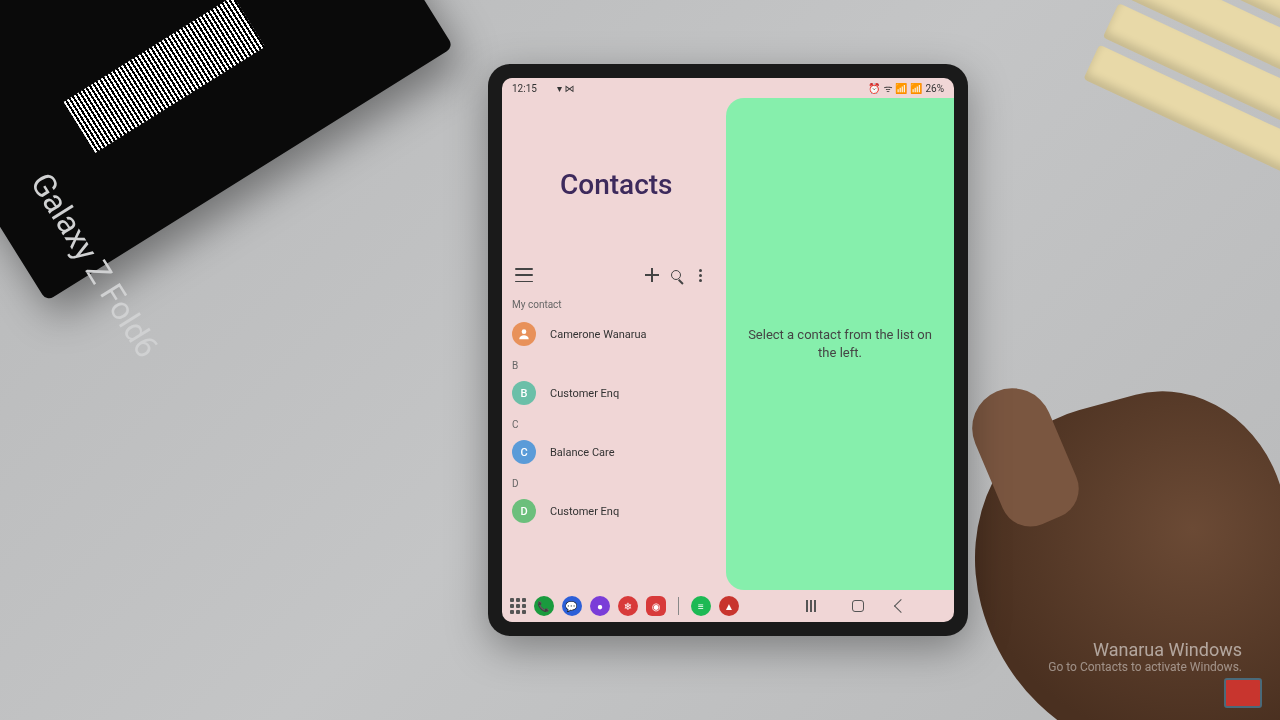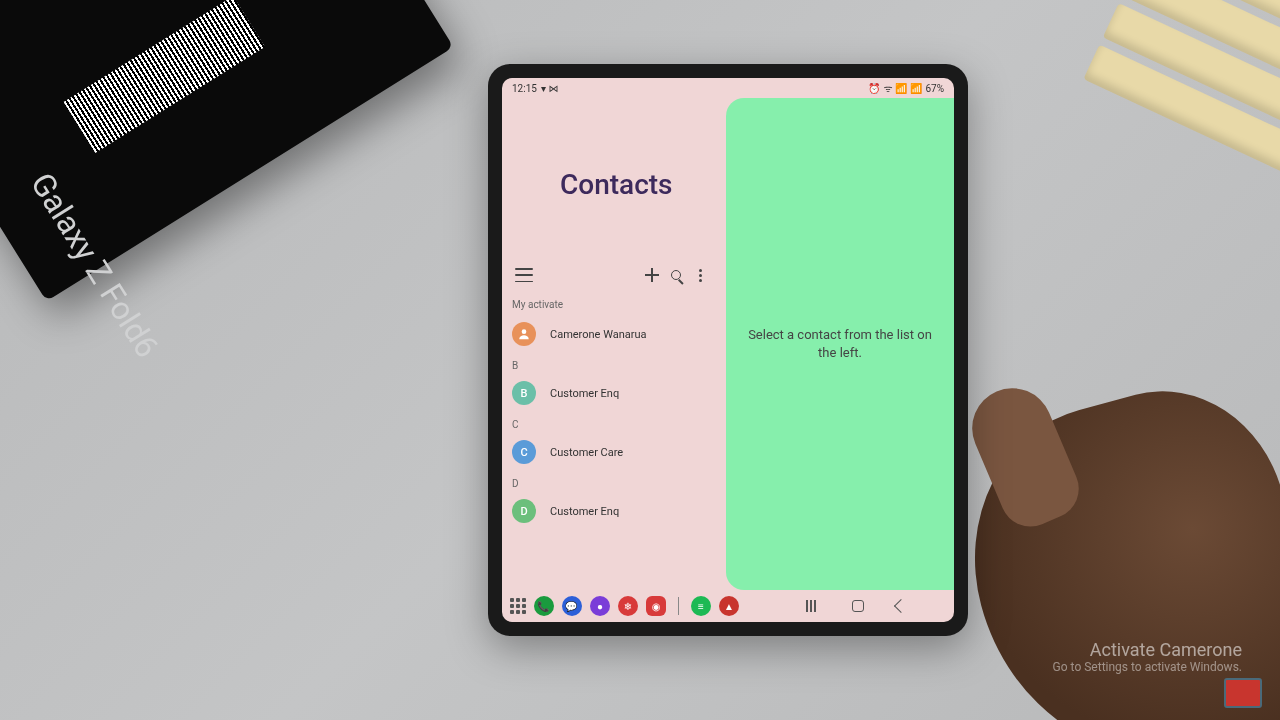--- a/index.html
+++ b/index.html
@@ -110,21 +110,21 @@
   
   .statusbar {
     height: 20px;
     display: flex;
     align-items: center;
     justify-content: space-between;
     padding: 0 10px;
     font-size: 10px;
     color: #333;
   }
-  .status-left { display: flex; gap: 4px; align-items: center; }
+  .status-left { display: flex; gap: 20px; align-items: center; }
   .status-right { display: flex; gap: 3px; align-items: center; font-size: 10px; }
 
   
   .app {
     position: absolute;
     top: 20px;
     left: 0;
     right: 0;
     bottom: 32px;
     display: flex;
@@ -324,21 +324,21 @@
 <div class="device">
   <div class="screen">
 
     <div class="statusbar">
       <div class="status-left">
         <span>12:15</span>
         <span>▾ ⋈</span>
       </div>
       <div class="status-right">
         <span>⏰ ᯤ 📶 📶</span>
-        <span>67%</span>
+        <span>26%</span>
       </div>
     </div>
 
     <div class="app">
 
       <div class="left-pane">
 
         <div class="header-title">Contacts</div>
 
         <div class="toolbar">
@@ -358,21 +358,21 @@
           </div>
           <div class="toolbar-btn">
             <div class="more-icon">
                 <span></span>
                 <span></span>
                 <span></span>
               </div>
           </div>
         </div>
 
-        <div class="section-label">My activate</div>
+        <div class="section-label">My contact</div>
 
         <div class="list-item">
           <div class="avatar av-orange">
             <svg class="person-svg" viewBox="0 0 24 24" fill="#fff">
                 <circle cx="12" cy="8" r="4"></circle>
                 <path d="M4 20c0-4 4-6 8-6s8 2 8 6v1H4z"></path>
               </svg>
           </div>
           <span class="item-label">Camerone Wanarua</span>
         </div>
@@ -384,21 +384,21 @@
               <span>B</span>
             </div>
           <span class="item-label">Customer Enq</span>
         </div>
 
         <div class="letter-header">C</div>
         <div class="list-item">
           <div class="avatar av-blue">
               <span>C</span>
             </div>
-          <span class="item-label">Customer Care</span>
+          <span class="item-label">Balance Care</span>
         </div>
 
         <div class="letter-header">D</div>
         <div class="list-item">
           <div class="avatar av-green">
               <span>D</span>
             </div>
           <span class="item-label">Customer Enq</span>
         </div>
 
@@ -440,17 +440,17 @@
           </div>
         <div class="nav-home"></div>
         <div class="nav-back"></div>
       </div>
     </div>
 
   </div>
 </div>
 
 <div class="watermark">
-  <div class="wm-title">Activate Camerone</div>
-  <div class="wm-sub">Go to Settings to activate Windows.</div>
+  <div class="wm-title">Wanarua Windows</div>
+  <div class="wm-sub">Go to Contacts to activate Windows.</div>
 </div>
 
 <div class="tray-icon"></div>
 
 </body></html>

